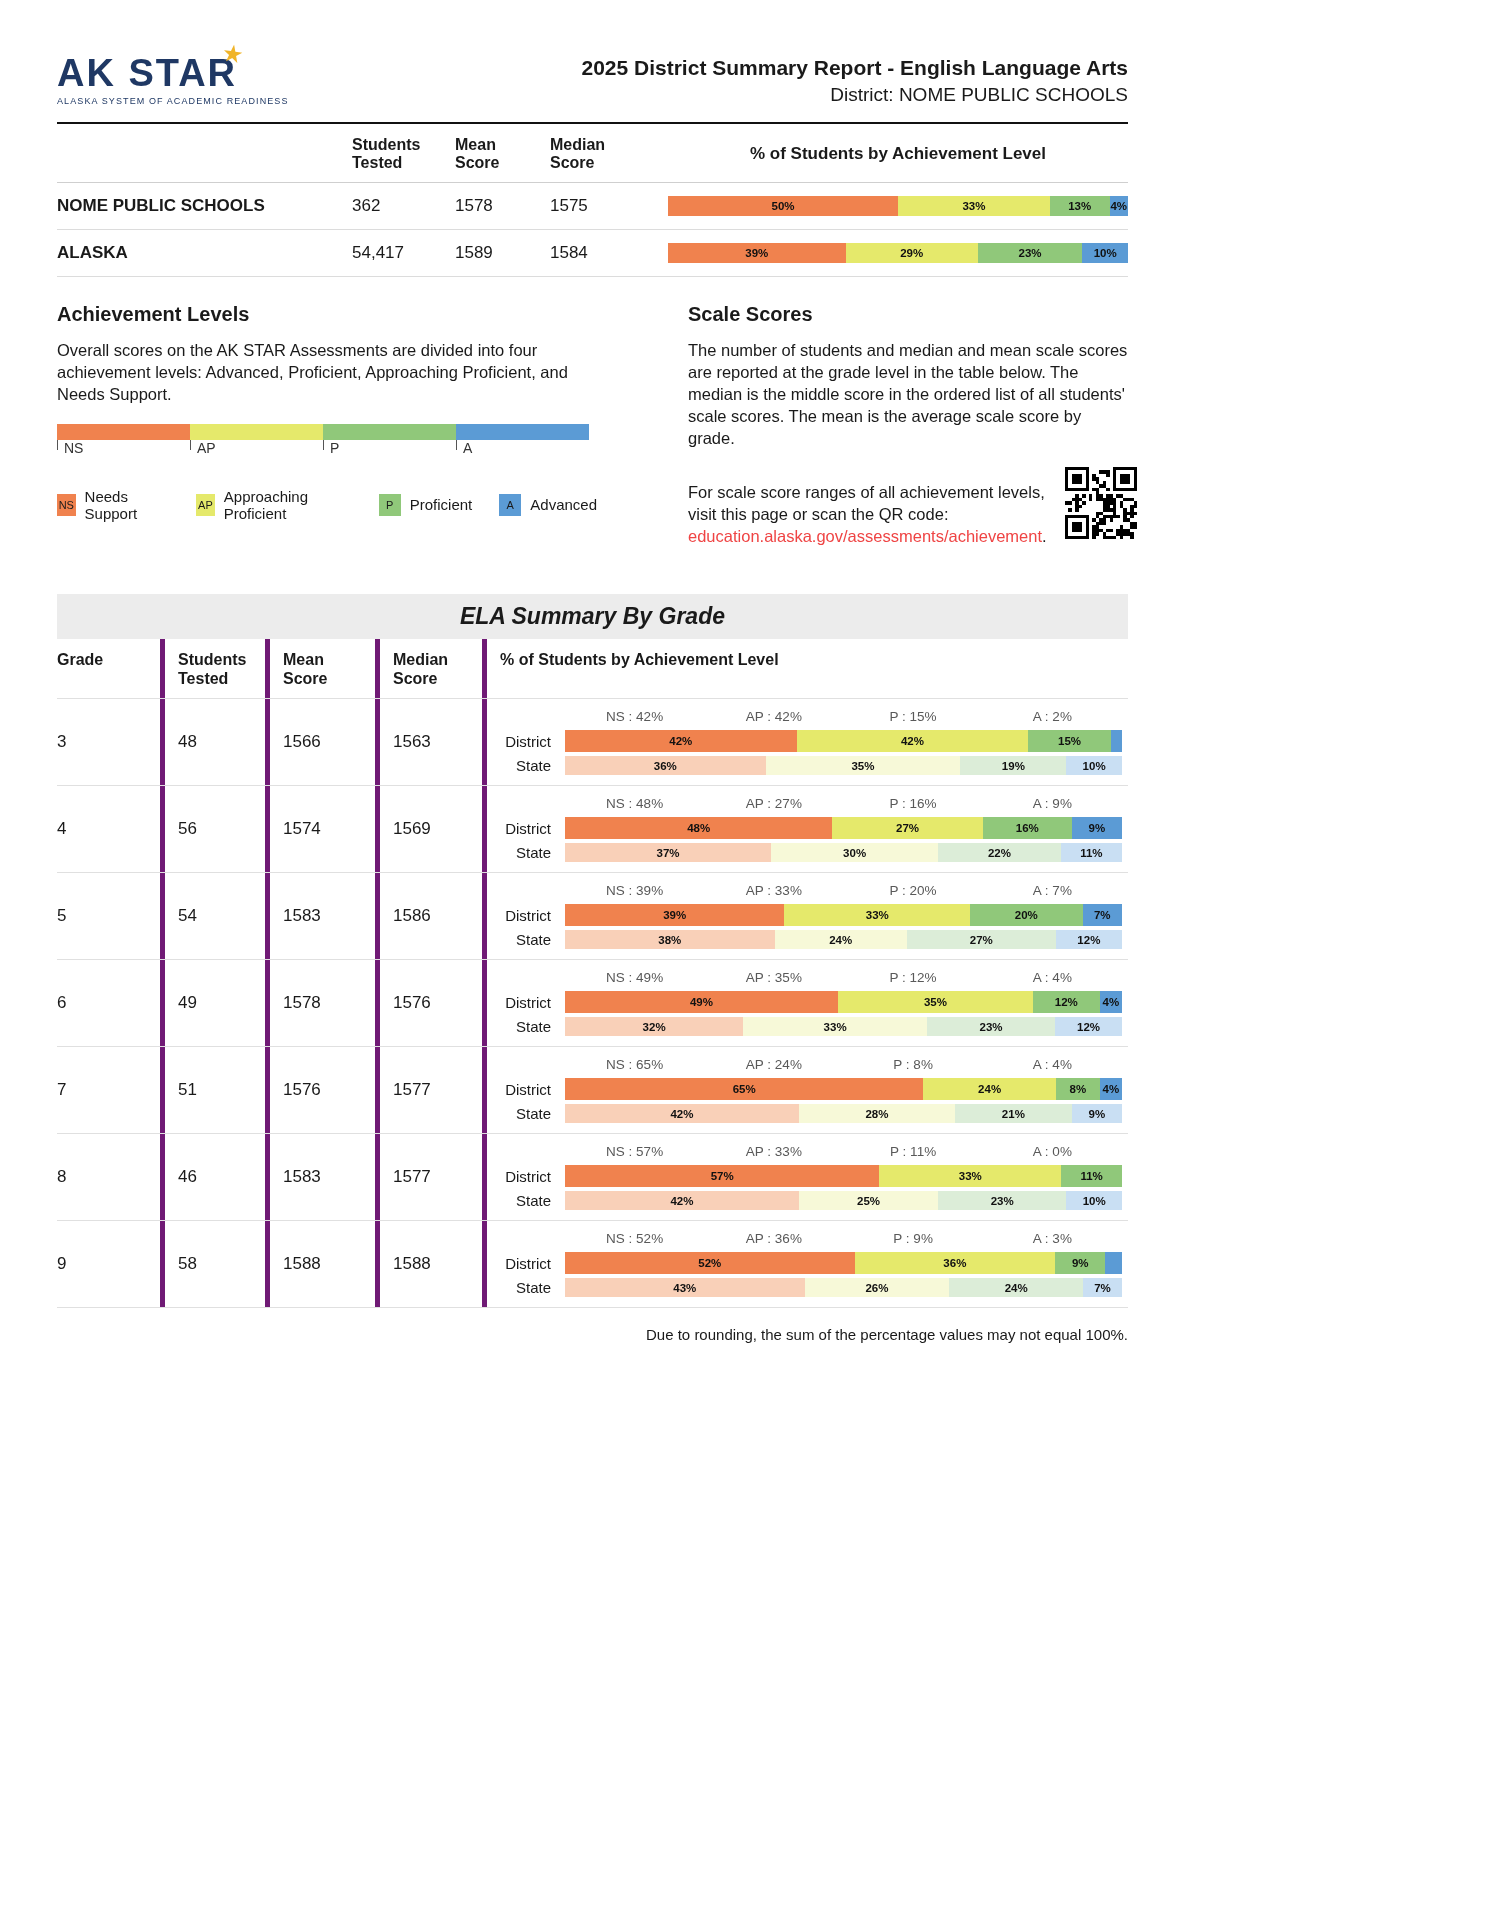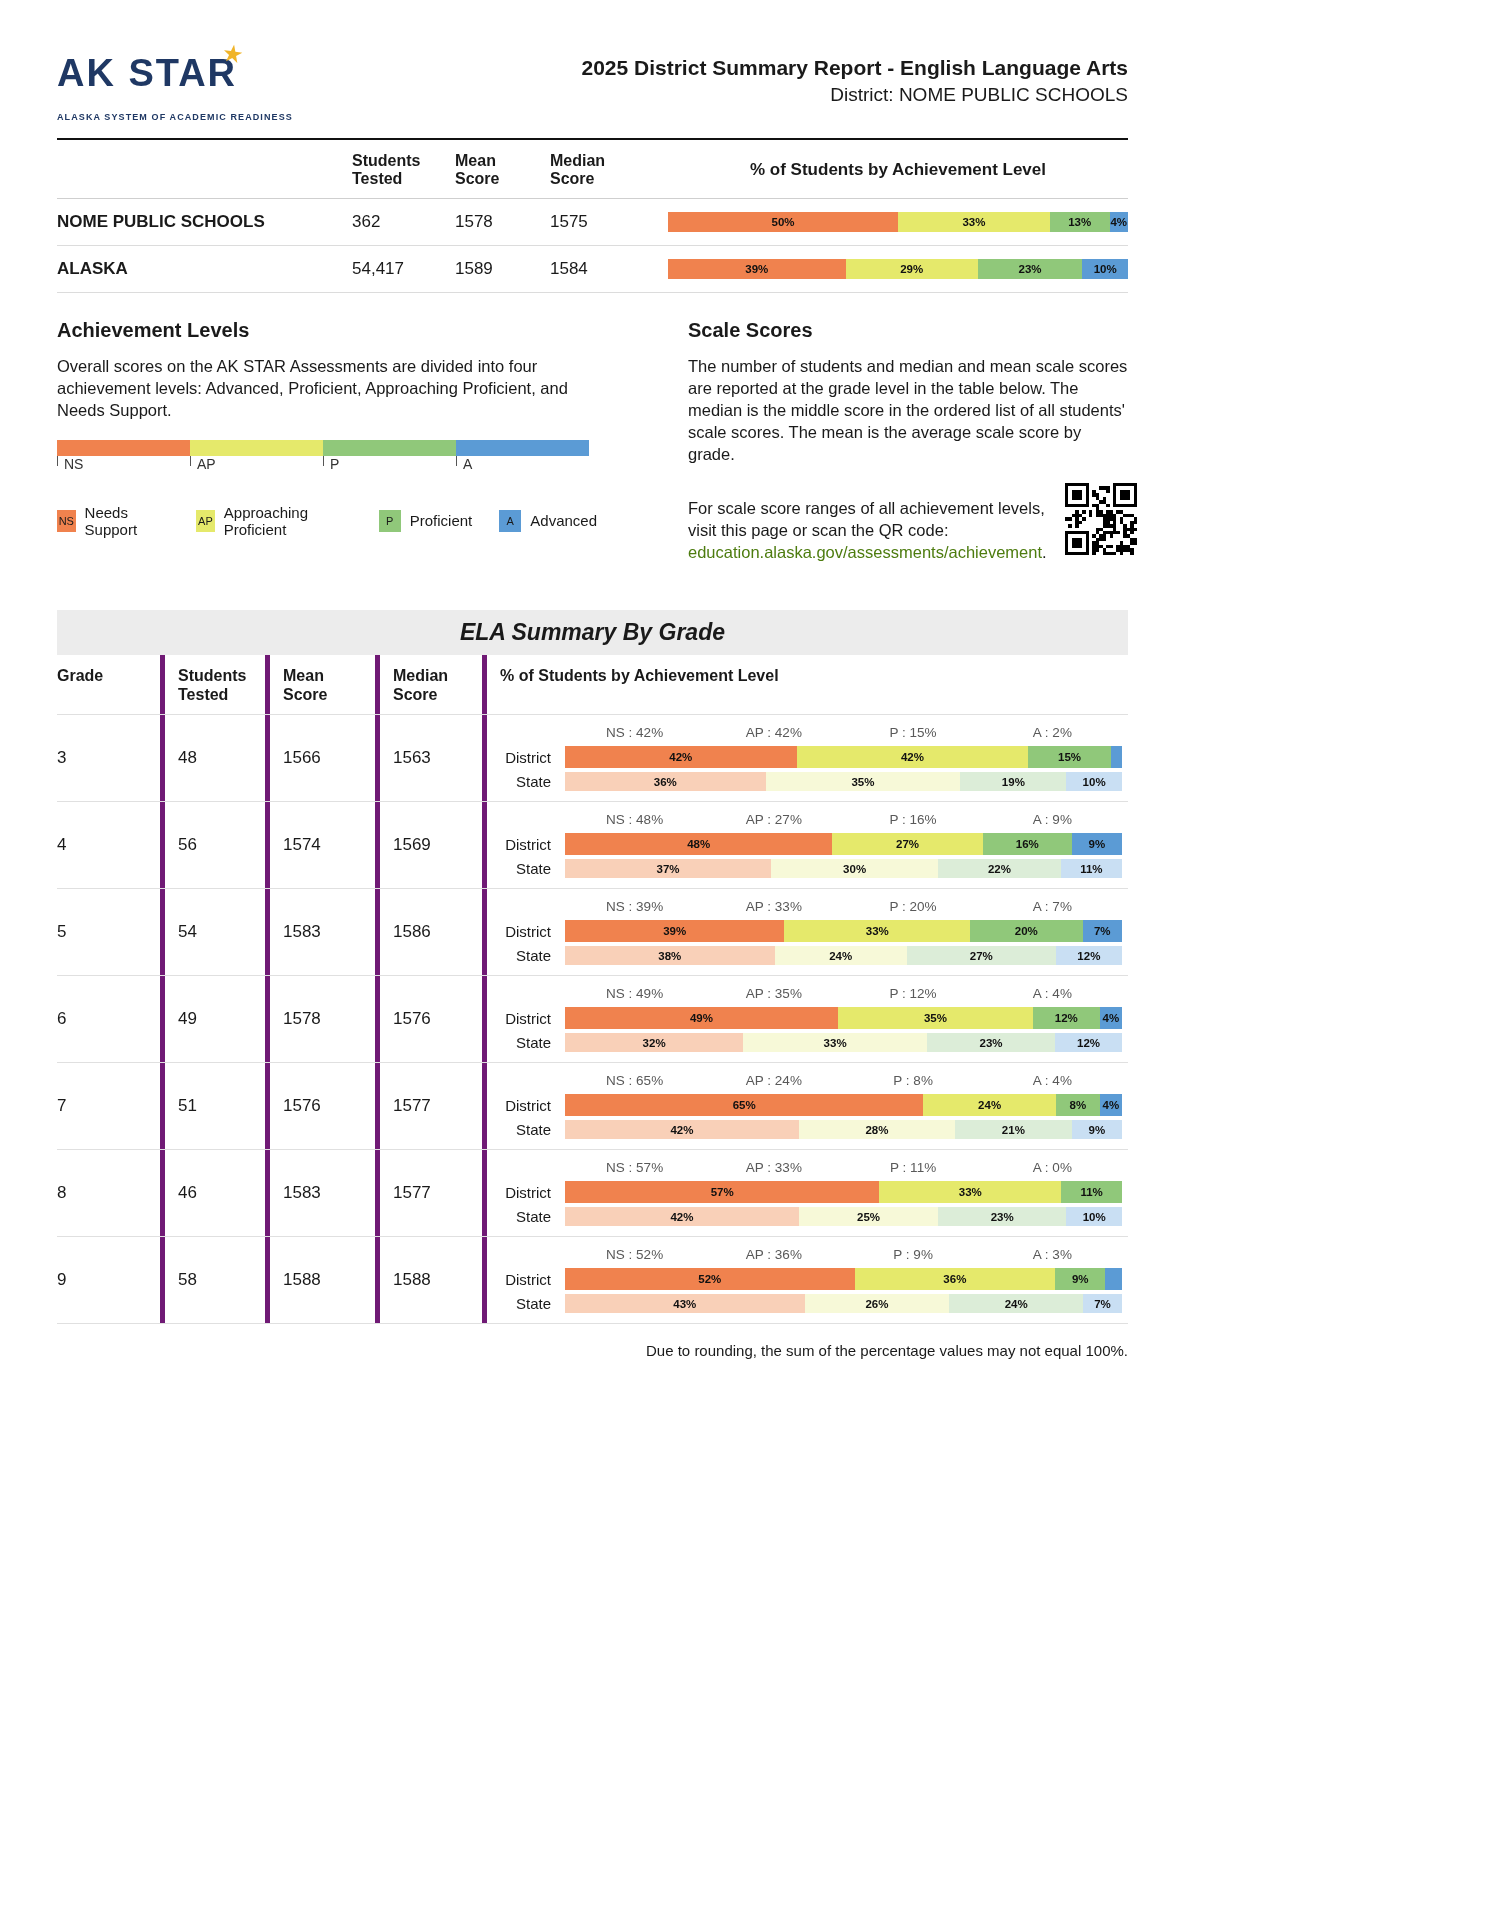--- a/index.html
+++ b/index.html
@@ -10,21 +10,21 @@
     color:#1a1a1a; position:relative;
   }
   .page { width:1071px; margin-left:57px; padding-top:50px; }
 
   
   .hdr { display:flex; justify-content:space-between; align-items:flex-start; }
   .logo { position:relative; padding-top:4px; }
   .logo-main { position:relative; display:inline-block; }
   .logo-text { font-size:38px; font-weight:bold; color:#1F3864; letter-spacing:2px; line-height:1; }
   .logo-star { position:absolute; right:-6px; top:-14px; color:#F0B429; font-size:24px; transform:rotate(8deg); }
-  .logo-sub { font-size:9px; font-weight:bold; color:#1F3864; letter-spacing:1.1px; margin-top:20px; }
+  .logo-sub { font-size:9px; font-weight:normal; color:#1F3864; letter-spacing:1.1px; margin-top:4px; }
   .hdr-right { text-align:right; padding-top:6px; }
   .report-title { font-size:21px; font-weight:bold; }
   .district-line { font-size:19px; margin-top:4px; }
   .district-label { font-weight:normal; }
   .top-rule { border:none; border-top:2px solid #111; margin:16px 0 0; }
 
   
   .s-row { display:grid; grid-template-columns:295px 103px 95px 118px 1fr; align-items:center; }
   .s-head { padding:12px 0 9px; border-bottom:1px solid #cfcfcf; align-items:center; }
   .s-head .h { font-weight:bold; font-size:16px; line-height:1.15; }
@@ -56,21 +56,21 @@
   .legend { display:flex; align-items:center; gap:27px; margin-top:32px; }
   .legend-item { display:flex; align-items:center; gap:9px; }
   .legend-swatch { width:22px; height:22px; display:flex; align-items:center; justify-content:center;
                    font-size:11px; color:#1a1a1a; }
   .sw-ns { background:var(--ns); } .sw-ap { background:var(--ap); }
   .sw-p { background:var(--p); }   .sw-a { background:var(--a); }
   .legend-label { font-size:15px; }
 
   .qr-row { display:flex; margin-top:16px; align-items:flex-start; }
   .qr-text { flex:1; font-size:16.5px; line-height:1.33; }
-  .qr-link { color:#4d7c0f; text-decoration:none; }
+  .qr-link { color:#ef4444; text-decoration:none; }
   .qr-box { width:72px; height:72px; margin-left:18px; margin-top:2px; }
 
   
   .ela-band { background:#ececec; text-align:center; font-size:23px; font-weight:bold;
               padding:9px 0; margin-top:30px;font-style:italic; }
   .g-grid { display:grid; grid-template-columns:108px 105px 110px 107px 1fr; }
   .g-head > div { padding:12px 0 10px 13px; font-size:16px; font-weight:bold; line-height:1.15; }
   .g-head > div:first-child { padding-left:0; }
   .vline { border-right:5px solid #701a75; }
   .g-rows { border-bottom:1px solid #e0e0e0; }

